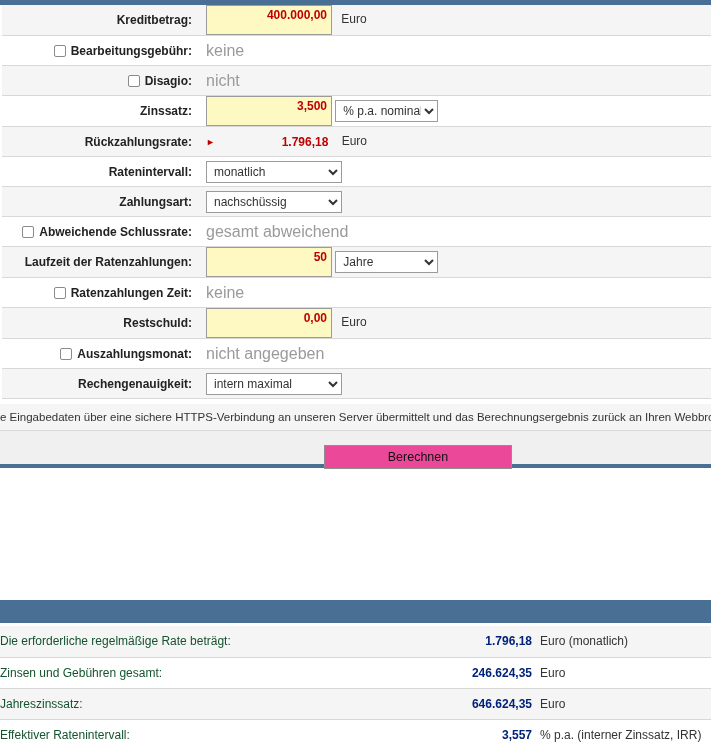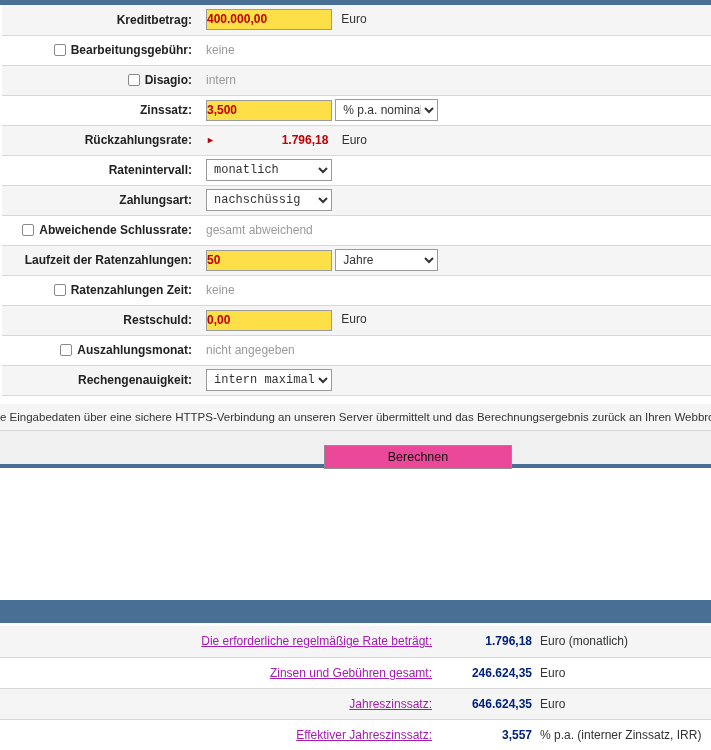--- a/index.html
+++ b/index.html
@@ -67,39 +67,39 @@
     vertical-align: -2px;
     margin-right: 5px;
     border-radius: 2px;
     box-sizing: border-box;
   }
 
   .num-input {
     display: inline-block;
     box-sizing: border-box;
     width: 126px;
-    height: 21px;
+    height: 30px;
     line-height: 19px;
     border: 1px solid #9b9b9b;
-    background: #fde047;
+    background: #fef9c3;
     color: #c00000;
     font-weight: bold;
     font-size: 12px;
-    text-align: left;
+    text-align: right;
     padding-right: 4px;
     vertical-align: middle;
     font-family: "Liberation Sans", sans-serif;
   }
   .unit {
     font-size: 12px;
     color: #333;
     margin-left: 6px;
   }
   .greyval {
-    font-size: 12px;
+    font-size: 16px;
     color: #9a9a9a;
   }
   .readonly-val {
     display: inline-block;
     width: 126px;
     box-sizing: border-box;
     text-align: right;
     padding-right: 4px;
     color: #c00000;
     font-weight: bold;
@@ -118,21 +118,21 @@
     box-sizing: border-box;
     height: 22px;
     font-size: 12px;
     font-family: "Liberation Sans", sans-serif;
     border: 1px solid #9b9b9b;
     background: #ffffff;
     color: #333;
     vertical-align: middle;
     padding-left: 3px;
   }
-  select.w-narrow { width: 126px; font-family: Liberation Mono, monospace; }
+  select.w-narrow { width: 136px; }
   select.w-wide   { width: 103px; }
 
   .right-paren {
     position: absolute;
     right: 1px;
     color: #7a7a7a;
     font-size: 12px;
   }
 
   
@@ -189,25 +189,23 @@
   }
   table.results tr { height: 31px; }
   table.results td {
     border-bottom: 1px solid #d8d8d8;
     font-size: 12px;
     padding: 0;
     vertical-align: middle;
   }
   .r-label {
     width: 432px;
-    text-align: right;
     padding-right: 10px !important;
-    color: #a21caf;
-    white-space: nowrap;
-    text-decoration: underline;
+    color: #14532d;
+    white-space: nowrap;
   }
   .r-value {
     width: 90px;
     text-align: right;
     padding-right: 6px !important;
     font-weight: bold;
     color: #00227a;
     white-space: nowrap;
   }
   .r-unit {
@@ -246,21 +244,21 @@
         <td class="col-field">
           <span class="greyval">keine</span>
         </td>
       </tr>
 
       <tr class="row-alt">
         <td class="col-label">
           <span class="cb"></span><span>Disagio:</span>
         </td>
         <td class="col-field">
-          <span class="greyval">intern</span>
+          <span class="greyval">nicht</span>
         </td>
       </tr>
 
       <tr class="row-plain">
         <td class="col-label">Zinssatz:</td>
         <td class="col-field">
           <span class="num-input">3,500</span>
           <select class="sel w-wide">
             <option>% p.a. nominal</option>
           </select>
@@ -373,20 +371,20 @@
       <td class="r-label">Zinsen und Gebühren gesamt:</td>
       <td class="r-value">246.624,35</td>
       <td class="r-unit">Euro</td>
     </tr>
     <tr class="r-row-alt">
       <td class="r-label">Jahreszinssatz:</td>
       <td class="r-value">646.624,35</td>
       <td class="r-unit">Euro</td>
     </tr>
     <tr class="r-row-plain">
-      <td class="r-label">Effektiver Jahreszinssatz:</td>
+      <td class="r-label">Effektiver Ratenintervall:</td>
       <td class="r-value">3,557</td>
       <td class="r-unit">% p.a.  (interner Zinssatz, IRR)</td>
     </tr>
   </tbody>
     </table>
 
 </div>
 
 </body></html>

